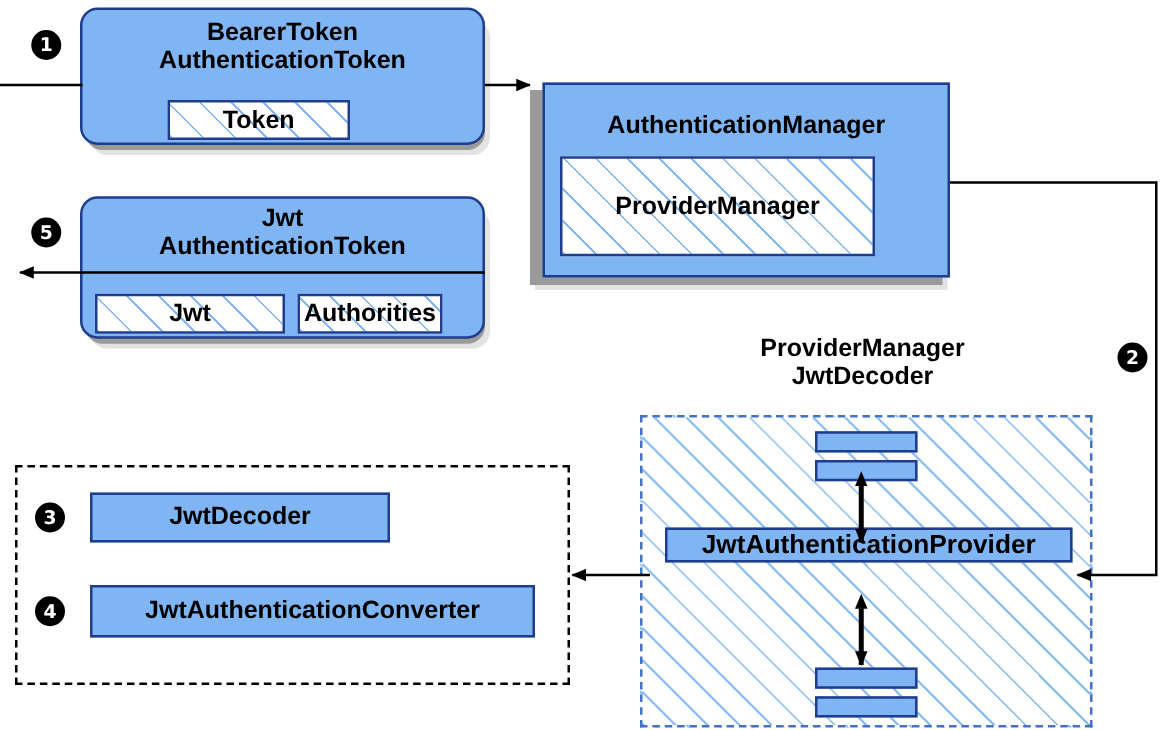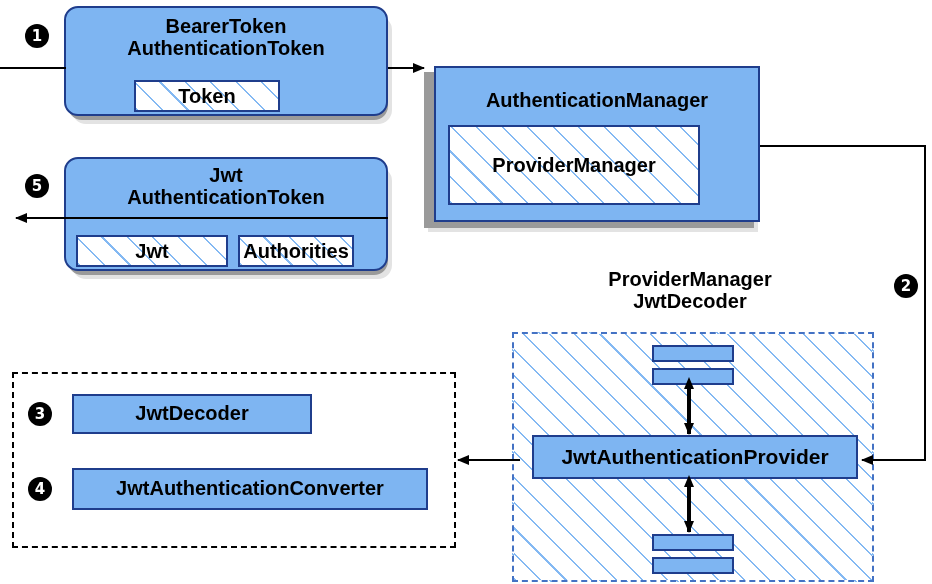--- a/index.html
+++ b/index.html
@@ -205,21 +205,21 @@
     <div>JwtDecoder</div>
   </div>
 
   <div class="group-dashed-blue hatch-white" style="left:512px; top:332px; width:362px; height:250px;"></div>
 
   <div class="mini-bar" style="left:652px; top:345px; width:82px; height:17px;"></div>
   <div class="mini-bar" style="left:652px; top:368px; width:82px; height:17px;"></div>
 
   <div class="shadow-light" style="left:526px; top:447px; width:330px; height:38px;"></div>
   <div class="shadow-dark" style="left:522px; top:443px; width:330px; height:38px;"></div>
-  <div class="node" style="left:532px; top:435px; width:326px; height:44px; font-size:21px;">
+  <div class="node" style="left:532px; top:422px; width:326px; height:28px; font-size:21px;">
     <span>JwtAuthenticationProvider</span>
   </div>
 
   <div class="mini-bar" style="left:652px; top:534px; width:82px; height:17px;"></div>
   <div class="mini-bar" style="left:652px; top:557px; width:82px; height:17px;"></div>
 
   <div class="group-dashed-black" style="left:12px; top:372px; width:444px; height:176px;"></div>
 
   <div class="shadow-light" style="left:76px; top:404px; width:240px; height:38px;"></div>
   <div class="shadow-dark" style="left:72px; top:400px; width:240px; height:38px;"></div>

